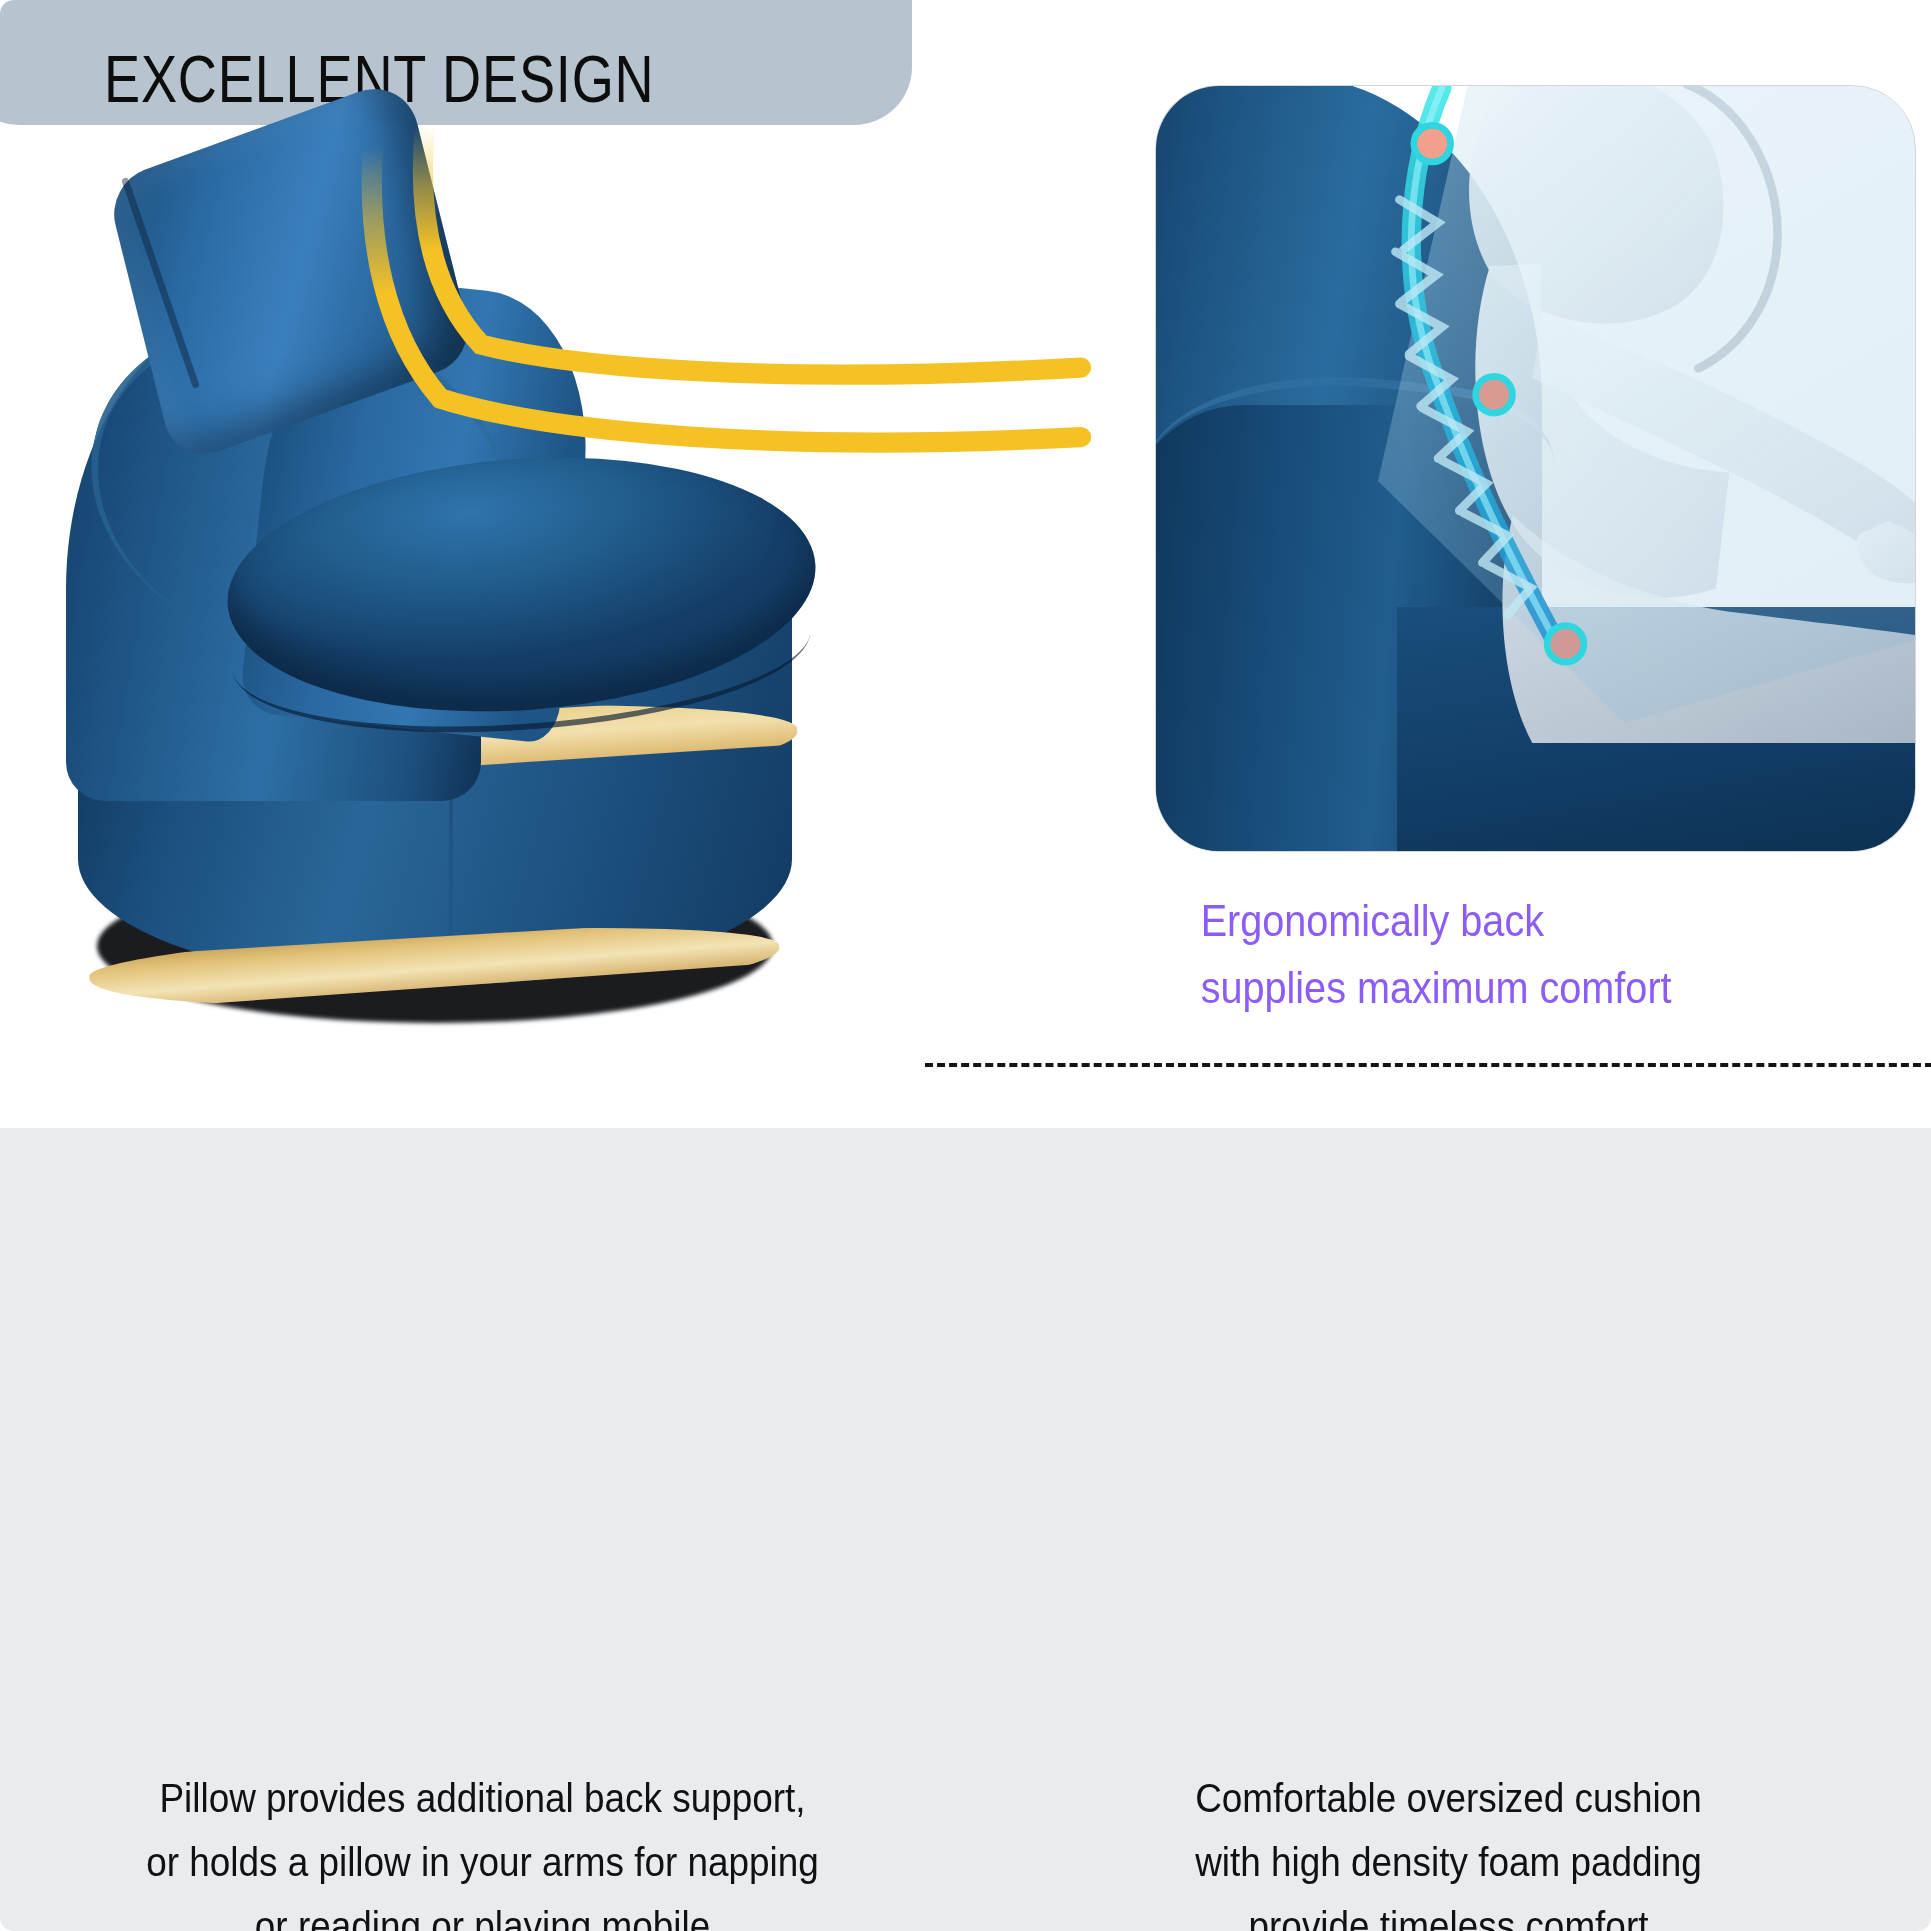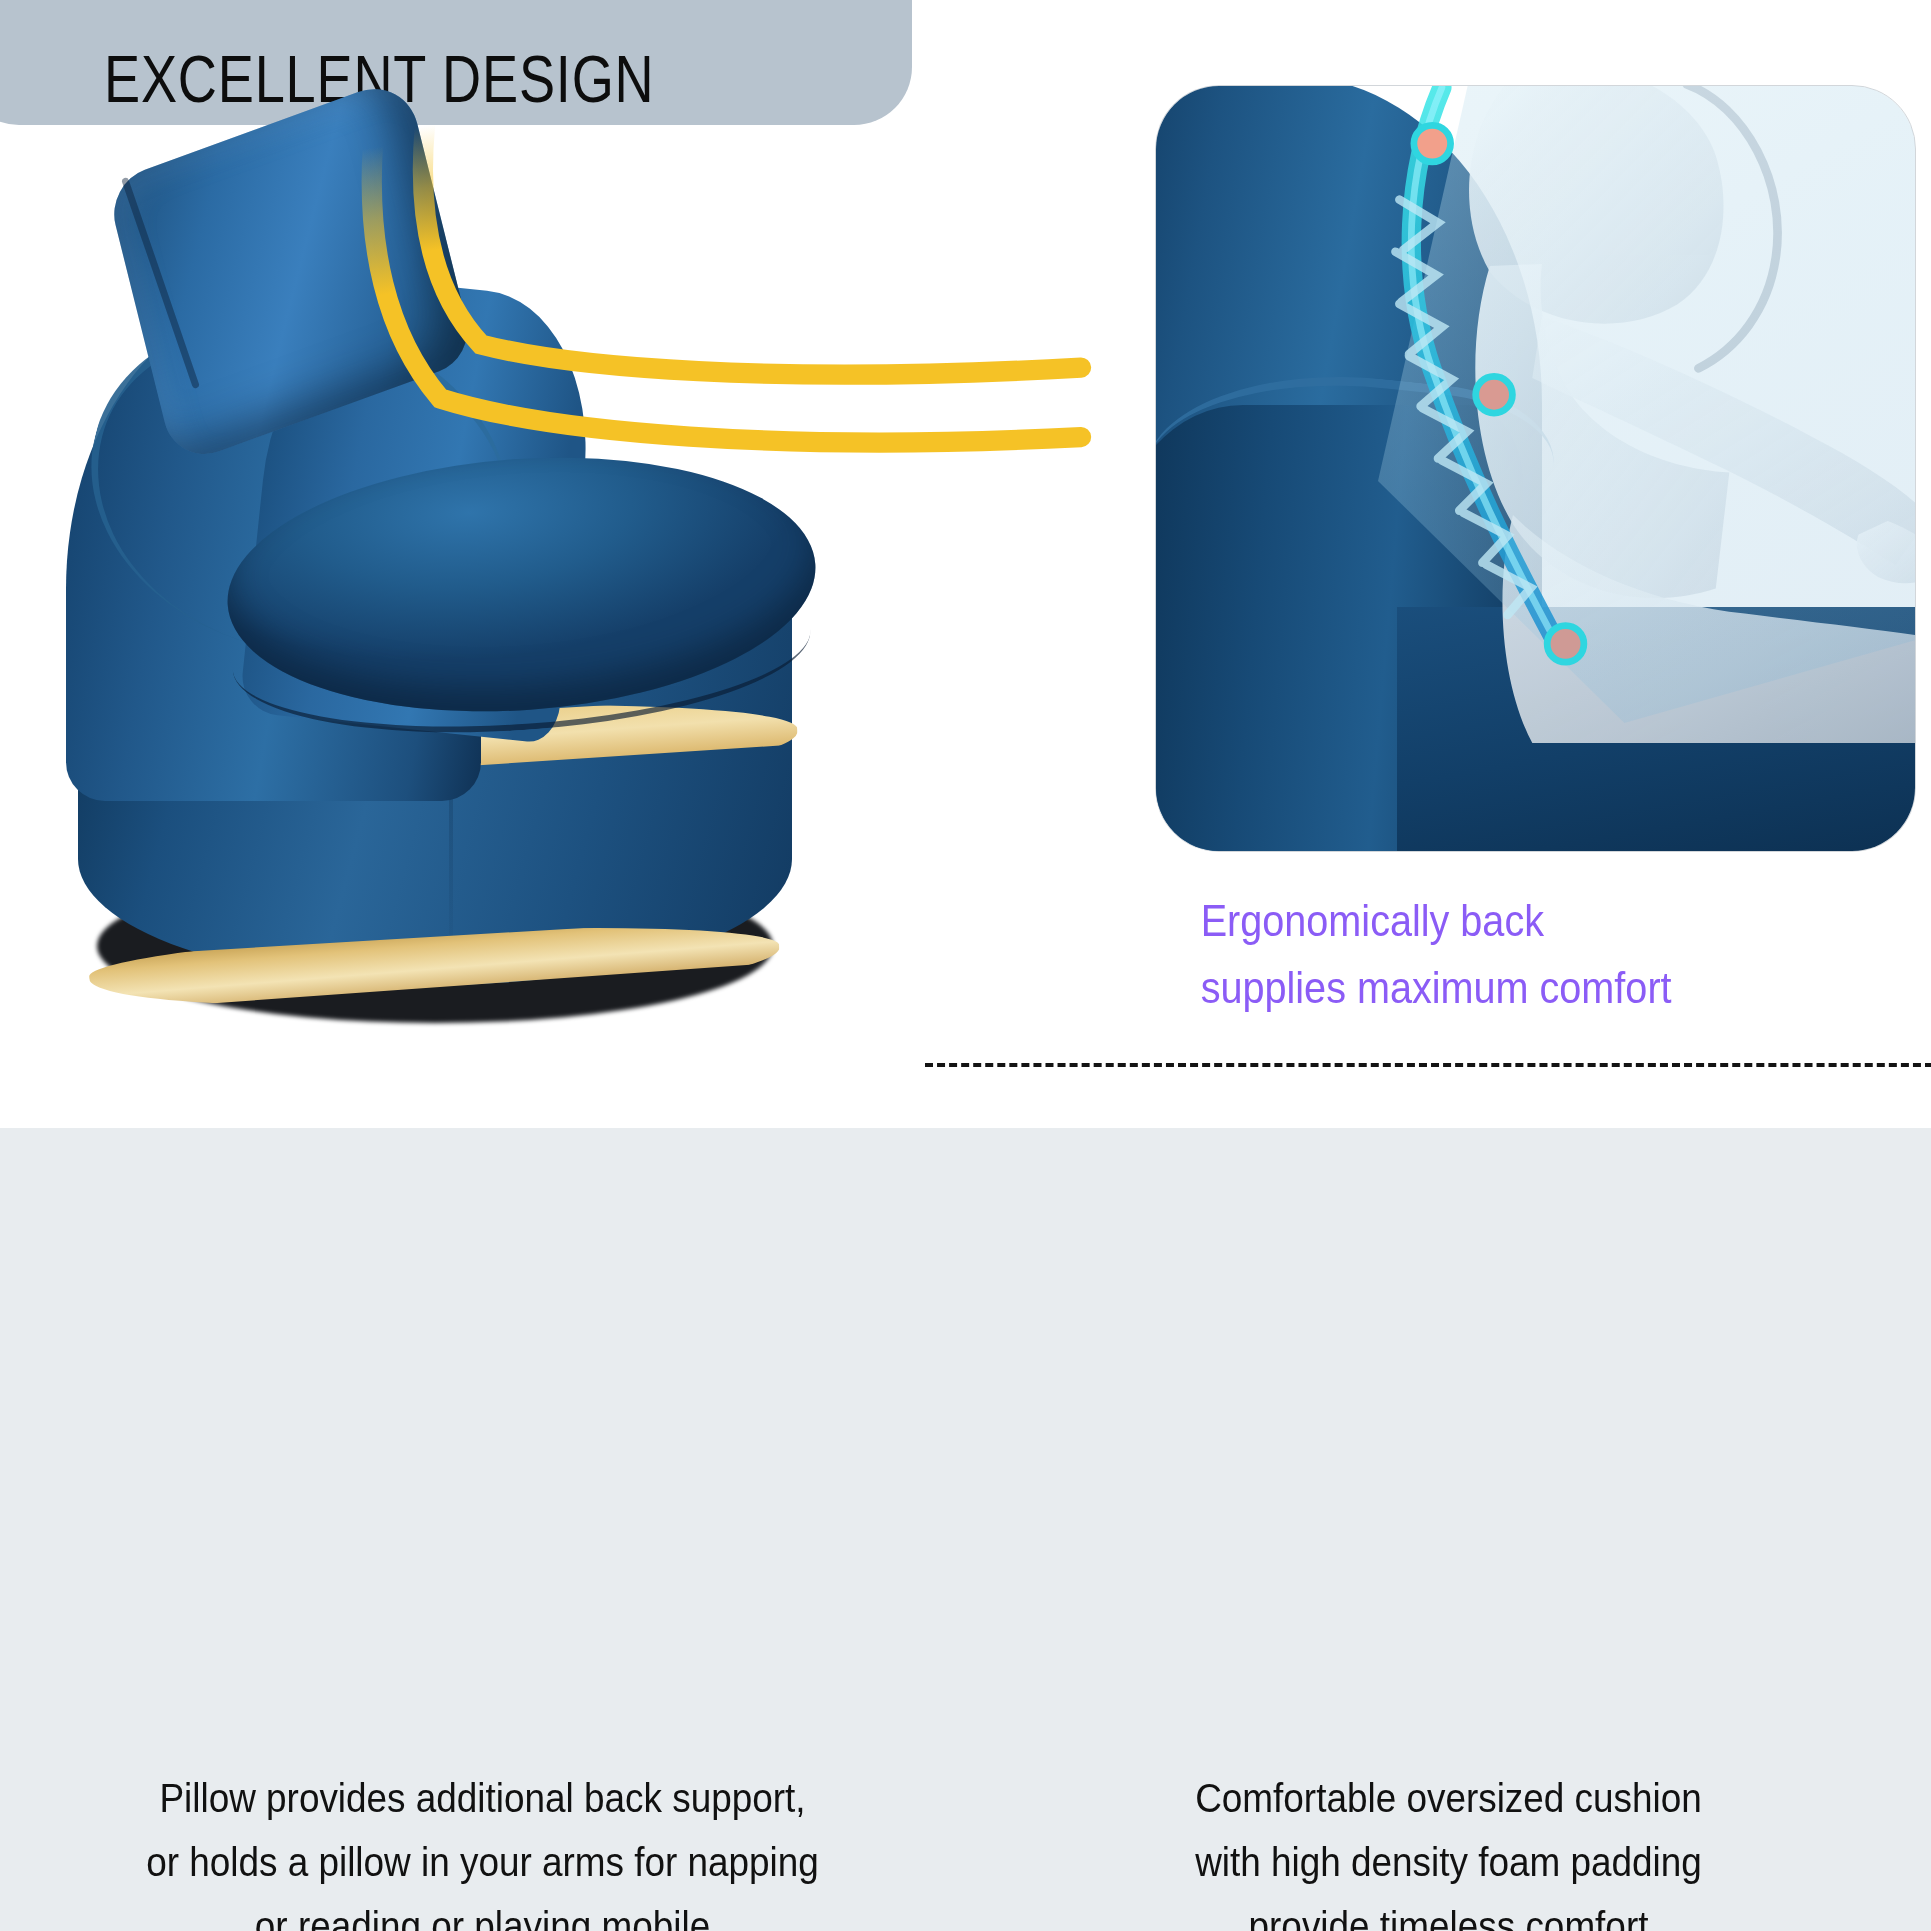--- a/index.html
+++ b/index.html
@@ -3,21 +3,21 @@
 <meta charset="utf-8">
 <style>
   html,body{margin:0;padding:0;}
   body{
     width:1931px;height:1931px;
     background:#ffffff;
     font-family:"Liberation Sans", sans-serif;
     overflow:hidden;
     position:relative;
   }
-  .stage{position:absolute;inset:0;width:1931px;height:1931px;overflow:hidden;}
+  .stage{position:absolute;inset:0;width:1931px;height:1931px;overflow:hidden;border-radius:14px;}
 
   
   .top-section{position:absolute;left:0;top:0;width:1931px;height:1128px;background:#ffffff;}
   .bottom-section{position:absolute;left:0;top:1128px;width:1931px;height:803px;background:#e8ecef;}
 
   
   .badge{
     position:absolute;left:-39px;top:-29px;width:951px;height:154px;
     background:#b7c3ce;border-radius:0 0 58px 58px;
     display:flex;align-items:flex-end;justify-content:flex-start;

